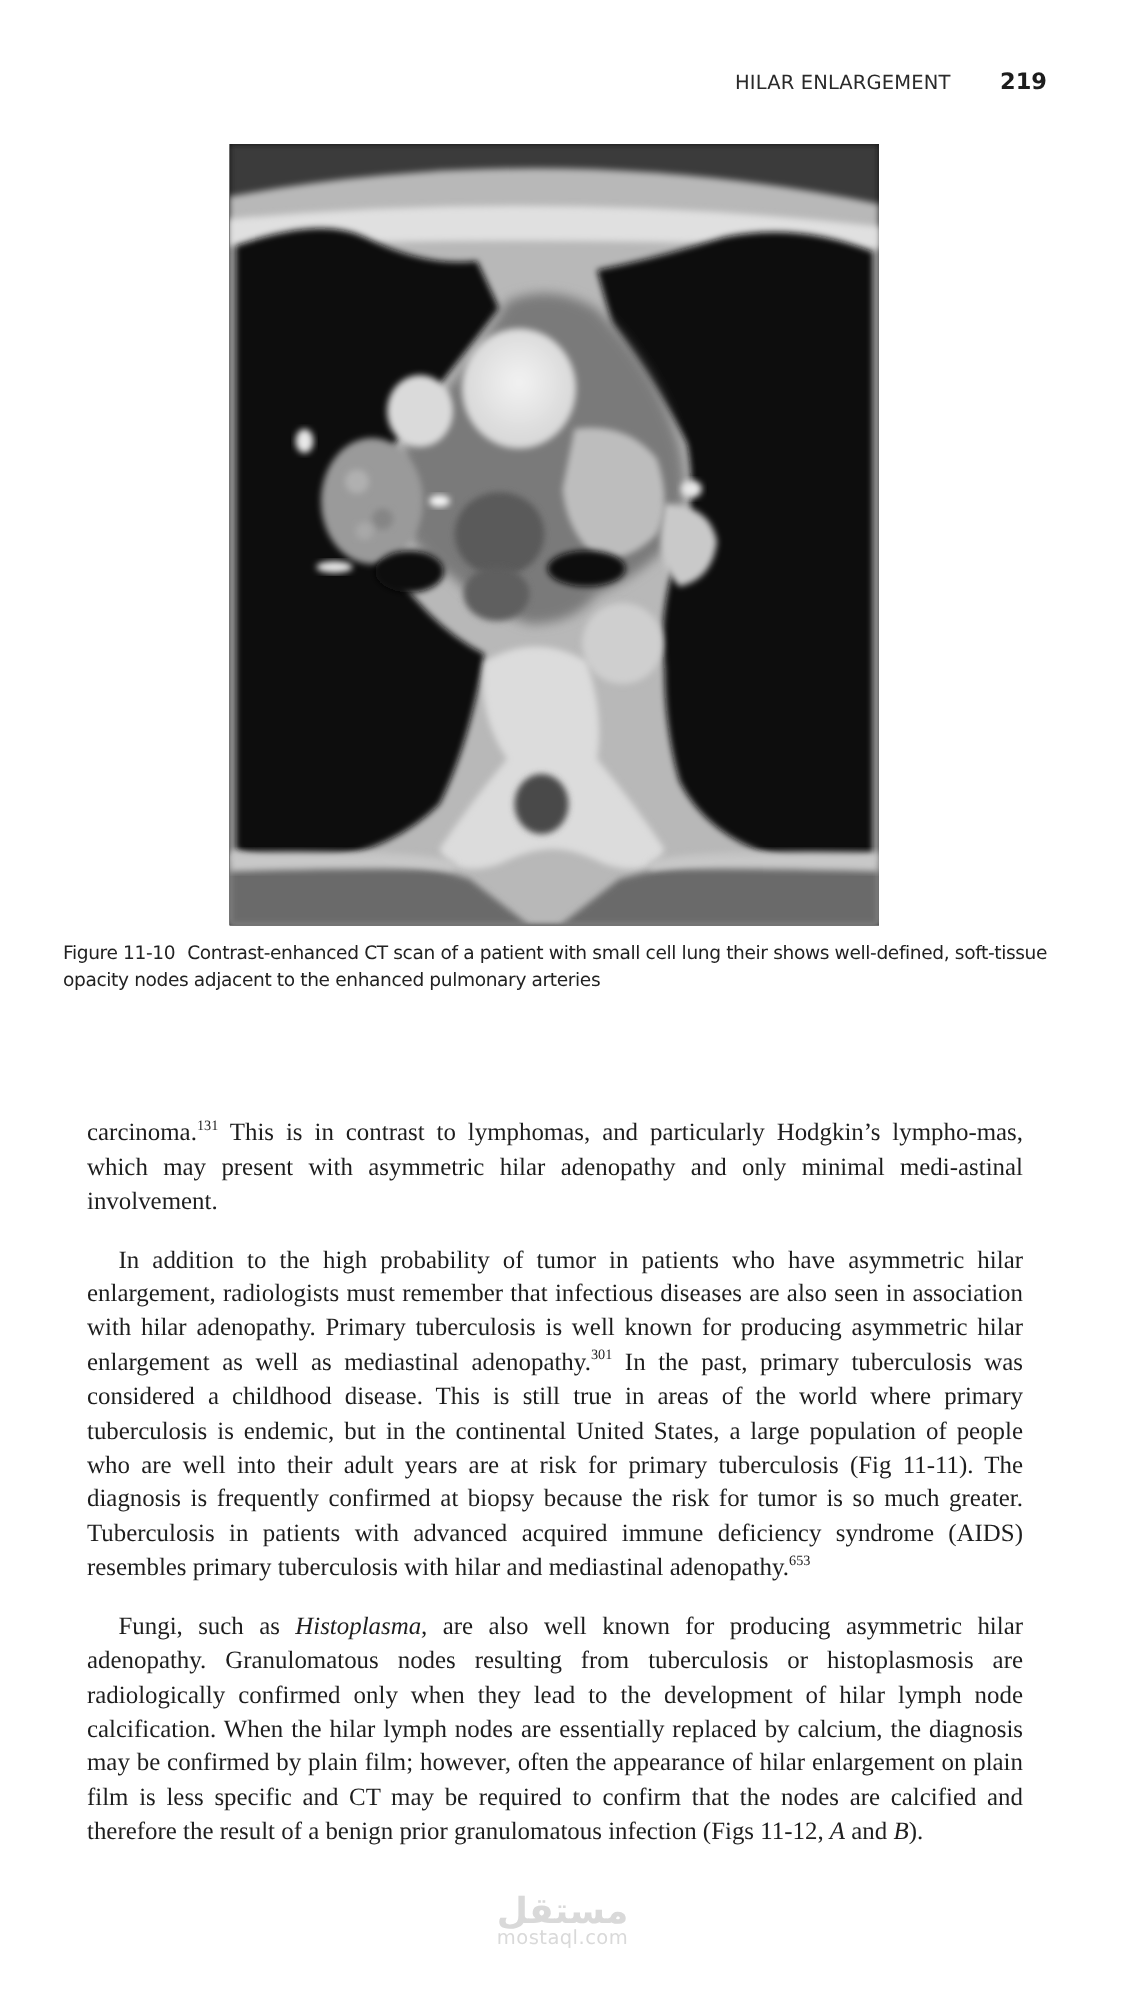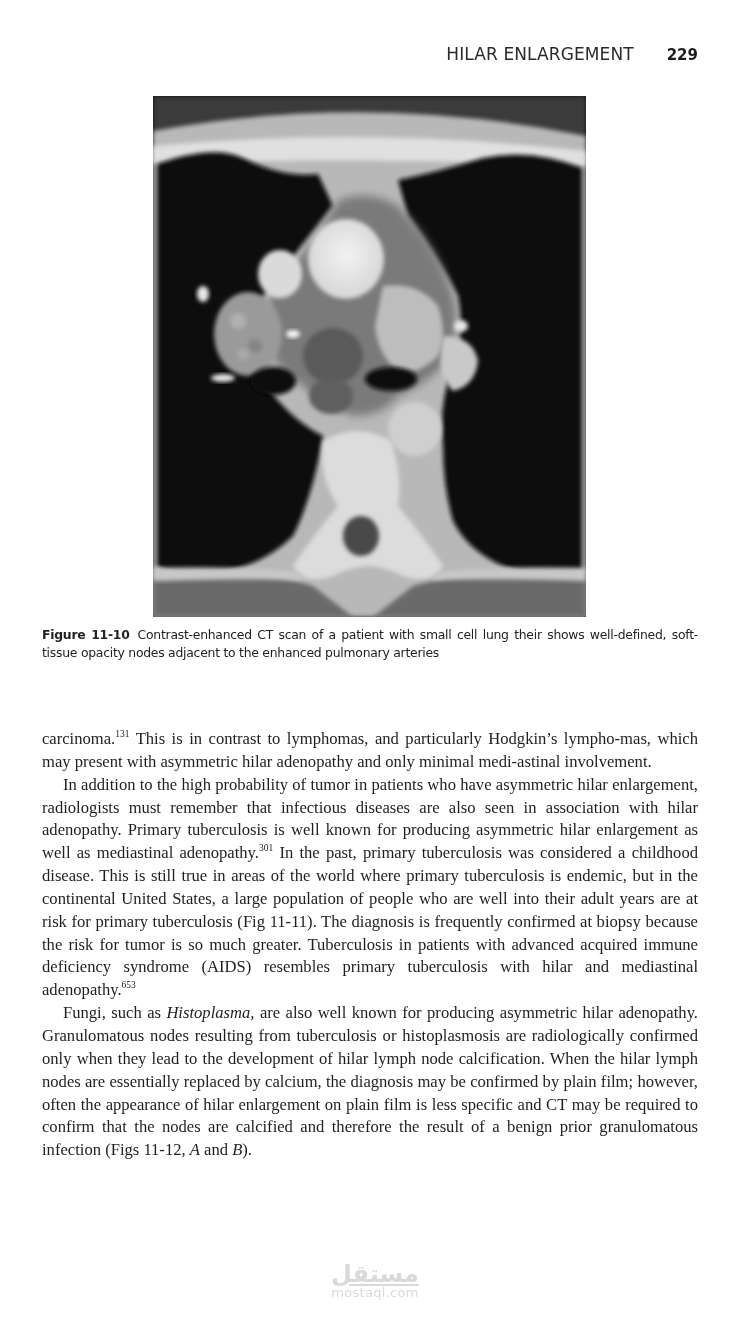--- a/index.html
+++ b/index.html
@@ -2,56 +2,56 @@
 <html><head>
 <meta charset="utf-8">
 <style>
   html, body { margin:0; padding:0; background:#ffffff; }
   body { width:750px; height:1334px; position:relative; overflow:hidden; }
   .running-head {
     position:absolute; top:44px; left:0; width:698px; text-align:right;
     font-family:"DejaVu Sans", "Liberation Sans", sans-serif; color:#222;
     white-space:nowrap;
   }
-  .running-head .title { font-size:17px; letter-spacing:0.1px; margin-right:33px; color:#2a2a2a;text-align:right; }
+  .running-head .title { font-size:13px; letter-spacing:0.1px; margin-right:33px; color:#2a2a2a;text-align:right; }
   .running-head .page { font-size:15px; font-weight:bold; color:#1d1d1d; }
   .figure-img {
     position:absolute; left:153px; top:96px; width:433px; height:521px;
     background:#0d0d0d; overflow:hidden;
   }
   .figure-img svg { display:block; width:100%; height:100%; }
   .caption {
     position:absolute; left:42px; top:626px; width:656px;
     font-family:"DejaVu Sans", "Liberation Sans", sans-serif;
     font-size:12.4px; line-height:18px; color:#222; text-align:justify;
     letter-spacing:-0.25px;
   }
-  .caption .label { font-weight:bold; margin-right:8px; }
+  .caption .label { font-weight:normal; margin-right:8px; }
   .body-text {
     position:absolute; left:42px; top:728px; width:656px;
     font-family:"Liberation Serif", "DejaVu Serif", serif;
     font-size:16.6px; line-height:22.85px; color:#1e1e1e;
     text-align:justify; hyphens:manual;
   }
-  .body-text p { margin:0; }
+  .body-text p { margin:16px; }
   .body-text p.indent { text-indent:21px; }
   .body-text sup { font-size:9.5px; line-height:0; vertical-align:7px; }
   .body-text .last-line-justify { text-align-last:justify; }
   .watermark {
     position:absolute; left:0; width:750px; top:1262px; text-align:center;
     font-family:"DejaVu Sans", "Liberation Sans", sans-serif; color:#d9d9d9;
   }
-  .watermark .ar { font-size:24px; font-weight:bold; line-height:24px; display:block;text-decoration:underline; }
+  .watermark .ar { font-size:24px; font-weight:bold; line-height:24px; display:block; }
   .watermark .latin { font-size:13px; line-height:14px; display:block; letter-spacing:0.3px; }
 </style>
 </head>
 <body>
 
 <div class="running-head">
-  <span class="title">HILAR ENLARGEMENT</span><span class="page">229</span>
+  <span class="title">HILAR ENLARGEMENT</span><span class="page">219</span>
 </div>
 
 <div class="figure-img">
   <svg viewBox="0 0 433 521" xmlns="http://www.w3.org/2000/svg" preserveAspectRatio="none">
     <defs>
       <filter id="blur2" x="-20%" y="-20%" width="140%" height="140%">
           <feGaussianBlur stdDeviation="2.2"></feGaussianBlur>
         </filter>
       <filter id="blur4" x="-20%" y="-20%" width="140%" height="140%">
           <feGaussianBlur stdDeviation="4"></feGaussianBlur>

